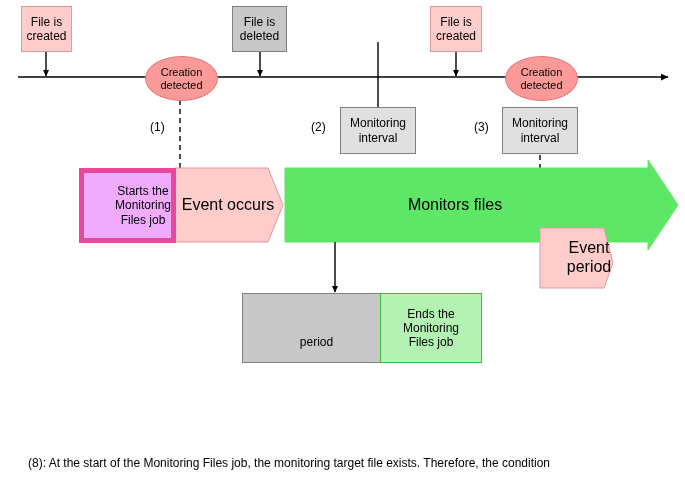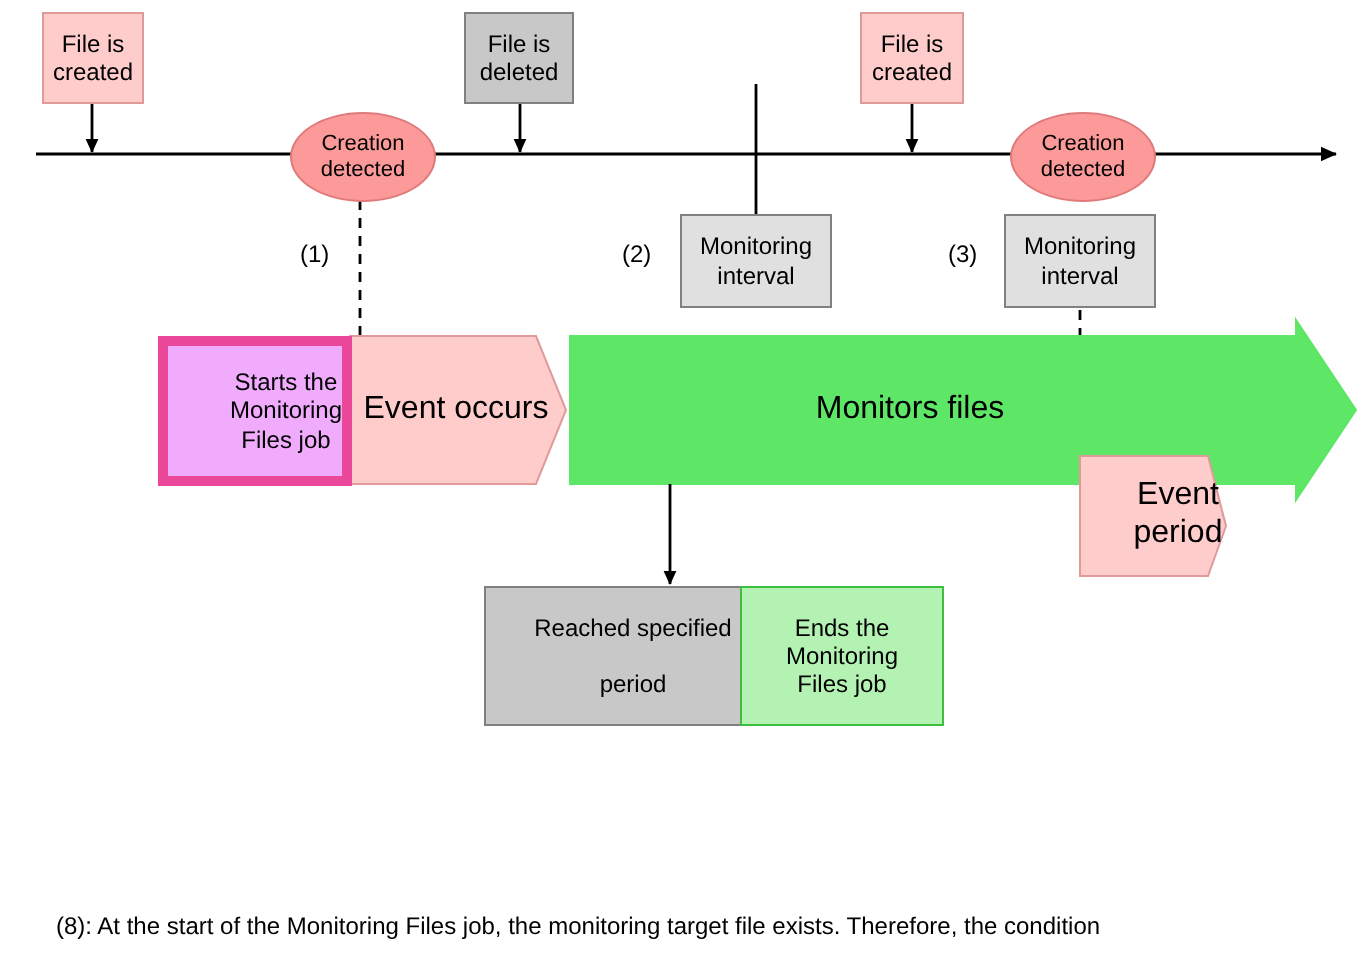--- a/index.html
+++ b/index.html
@@ -135,27 +135,27 @@
 
   <div class="lbl" style="left:542px;top:240px;width:62px;height:36px;margin-left:16px;">
     <span>
       <span>Event</span><br>
       <span>period</span>
     </span>
   </div>
 
   <div class="node gray f12" style="left:242px;top:293px;width:149px;height:70px;">
     <span>
-      <span>Reached specified</span><br>
+      <br>
       <br>
       <span>period</span>
     </span>
   </div>
 
-  <div class="node greenlite f12" style="left:370px;top:293px;width:102px;height:70px;">
+  <div class="node greenlite f12" style="left:380px;top:293px;width:102px;height:70px;">
     <span>
       <span>Ends the</span><br>
       <span>Monitoring</span><br>
       <span>Files job</span>
     </span>
   </div>
 
   <div class="legend" style="left:28px;top:390px;width:650px;">
     <div>
       <div>(8): At the start of the Monitoring Files job, the monitoring target file exists. Therefore, the condition</div>

